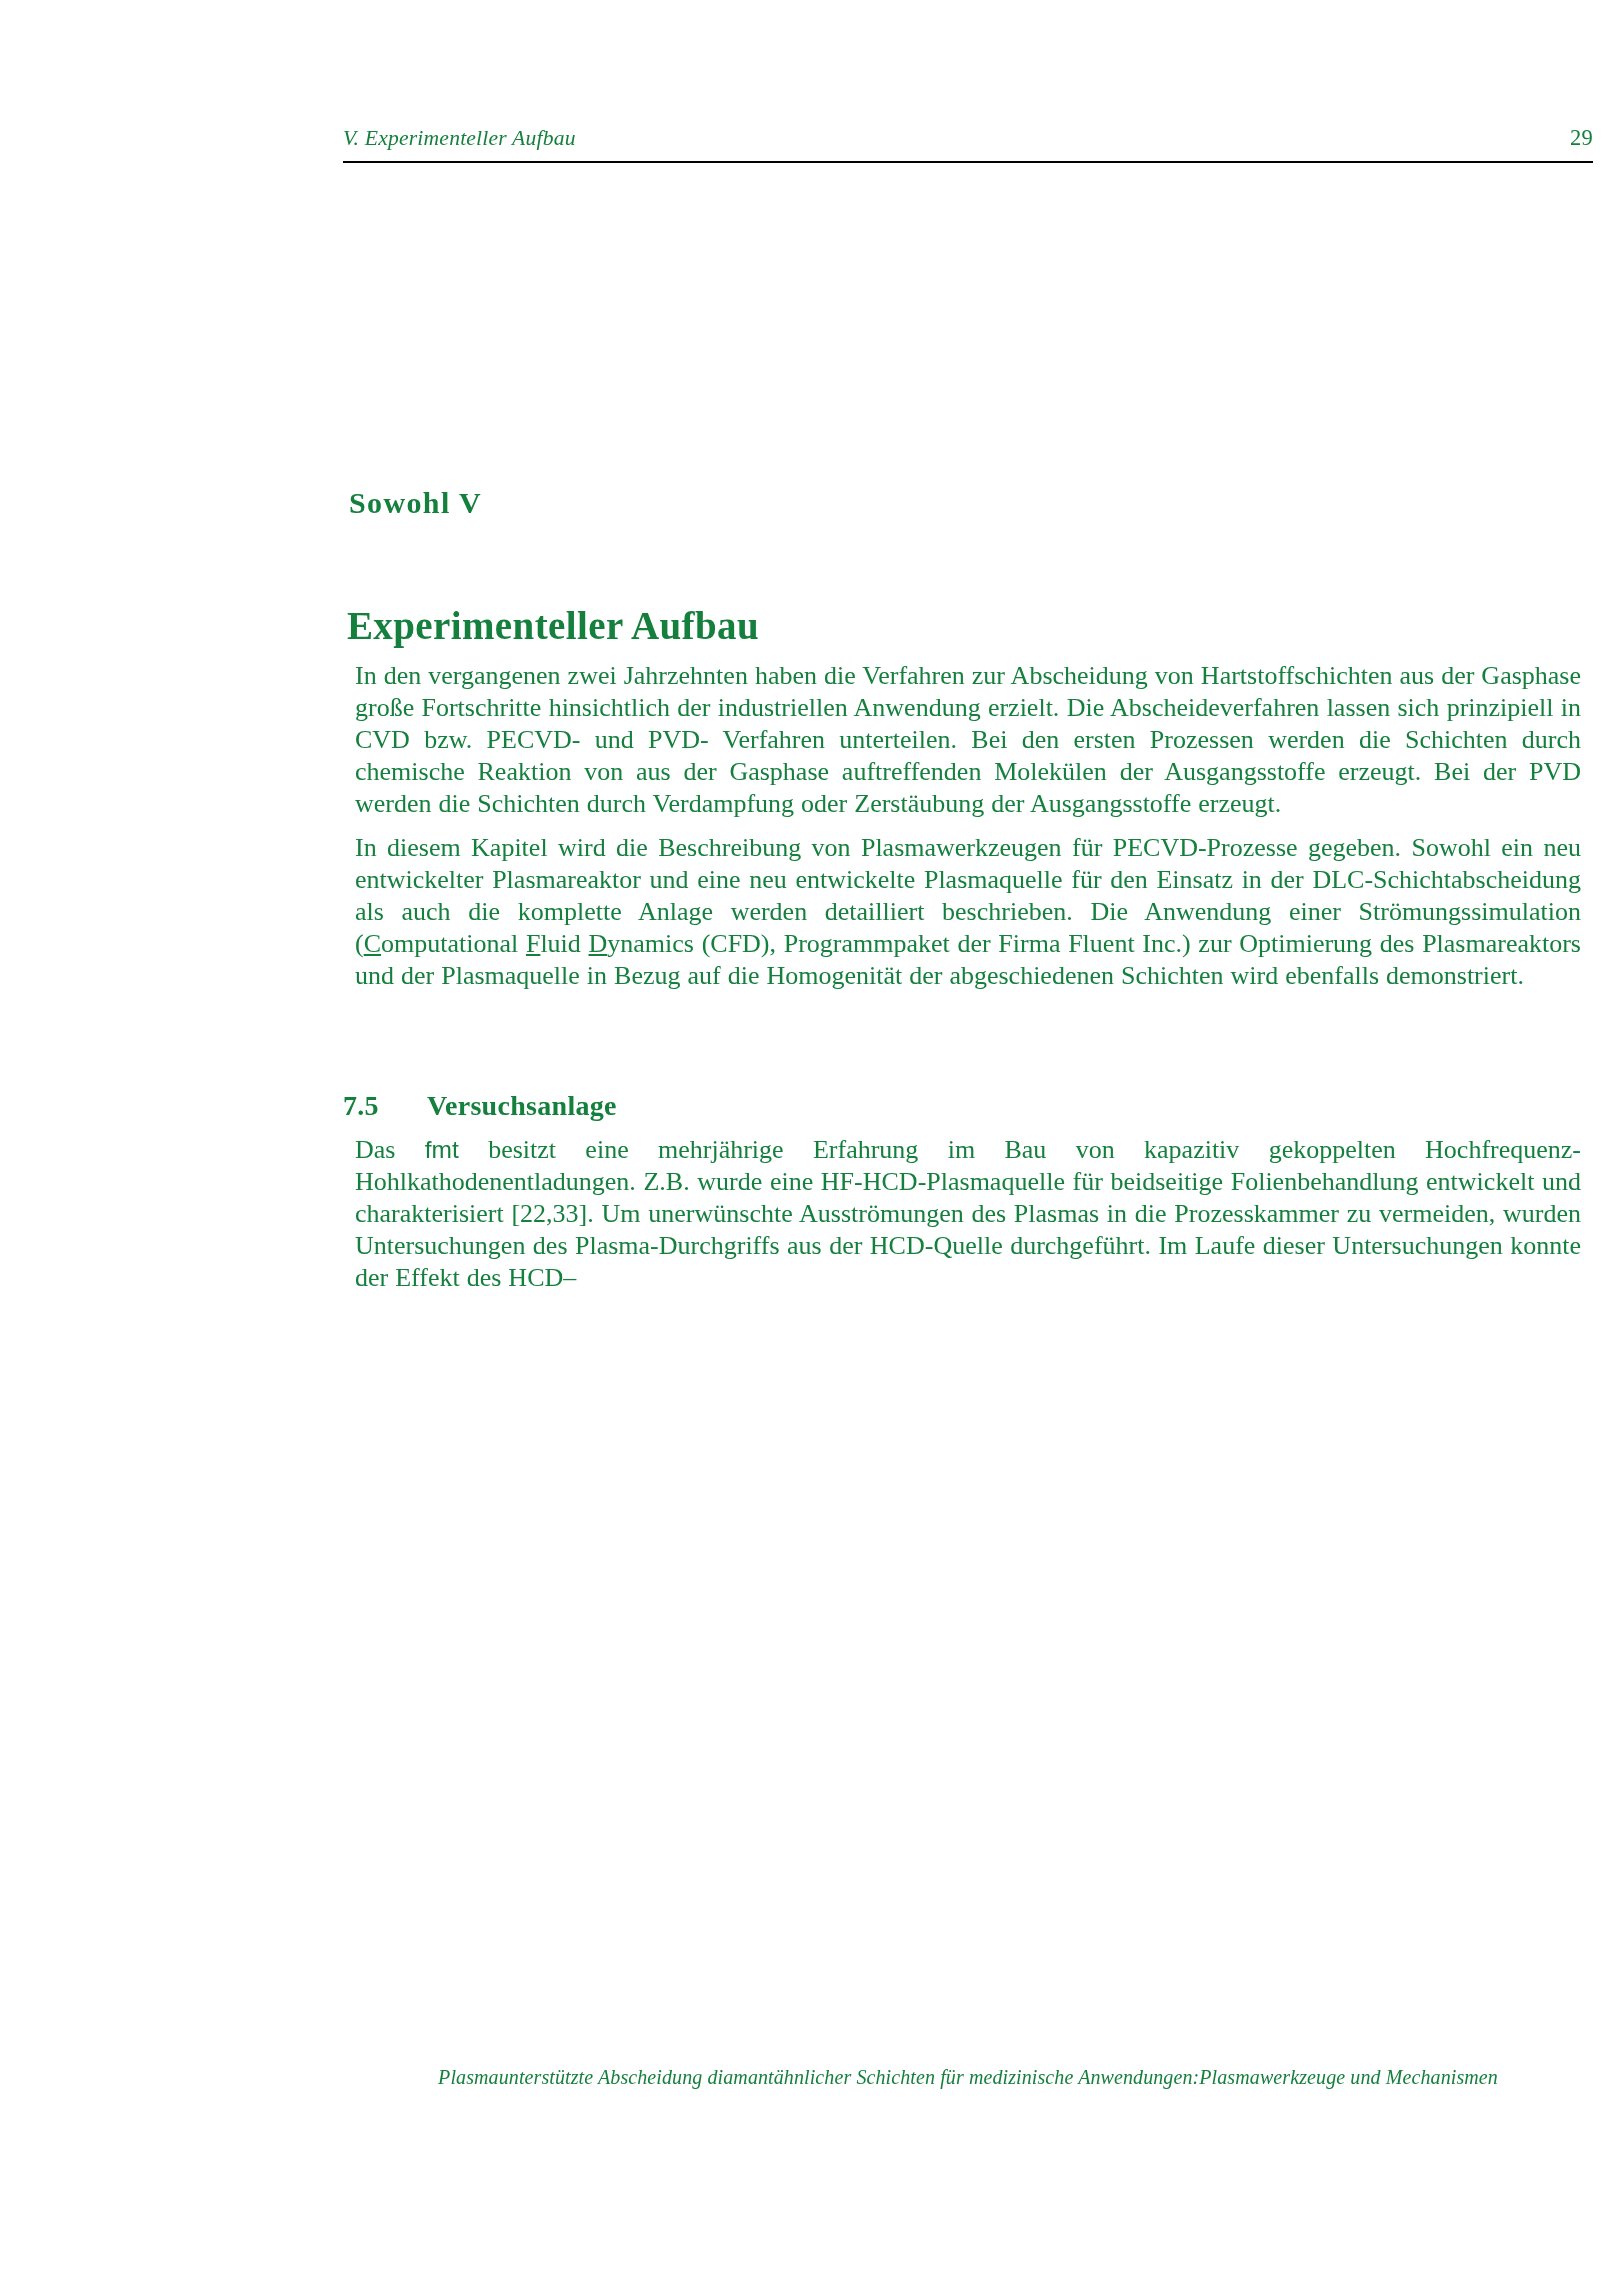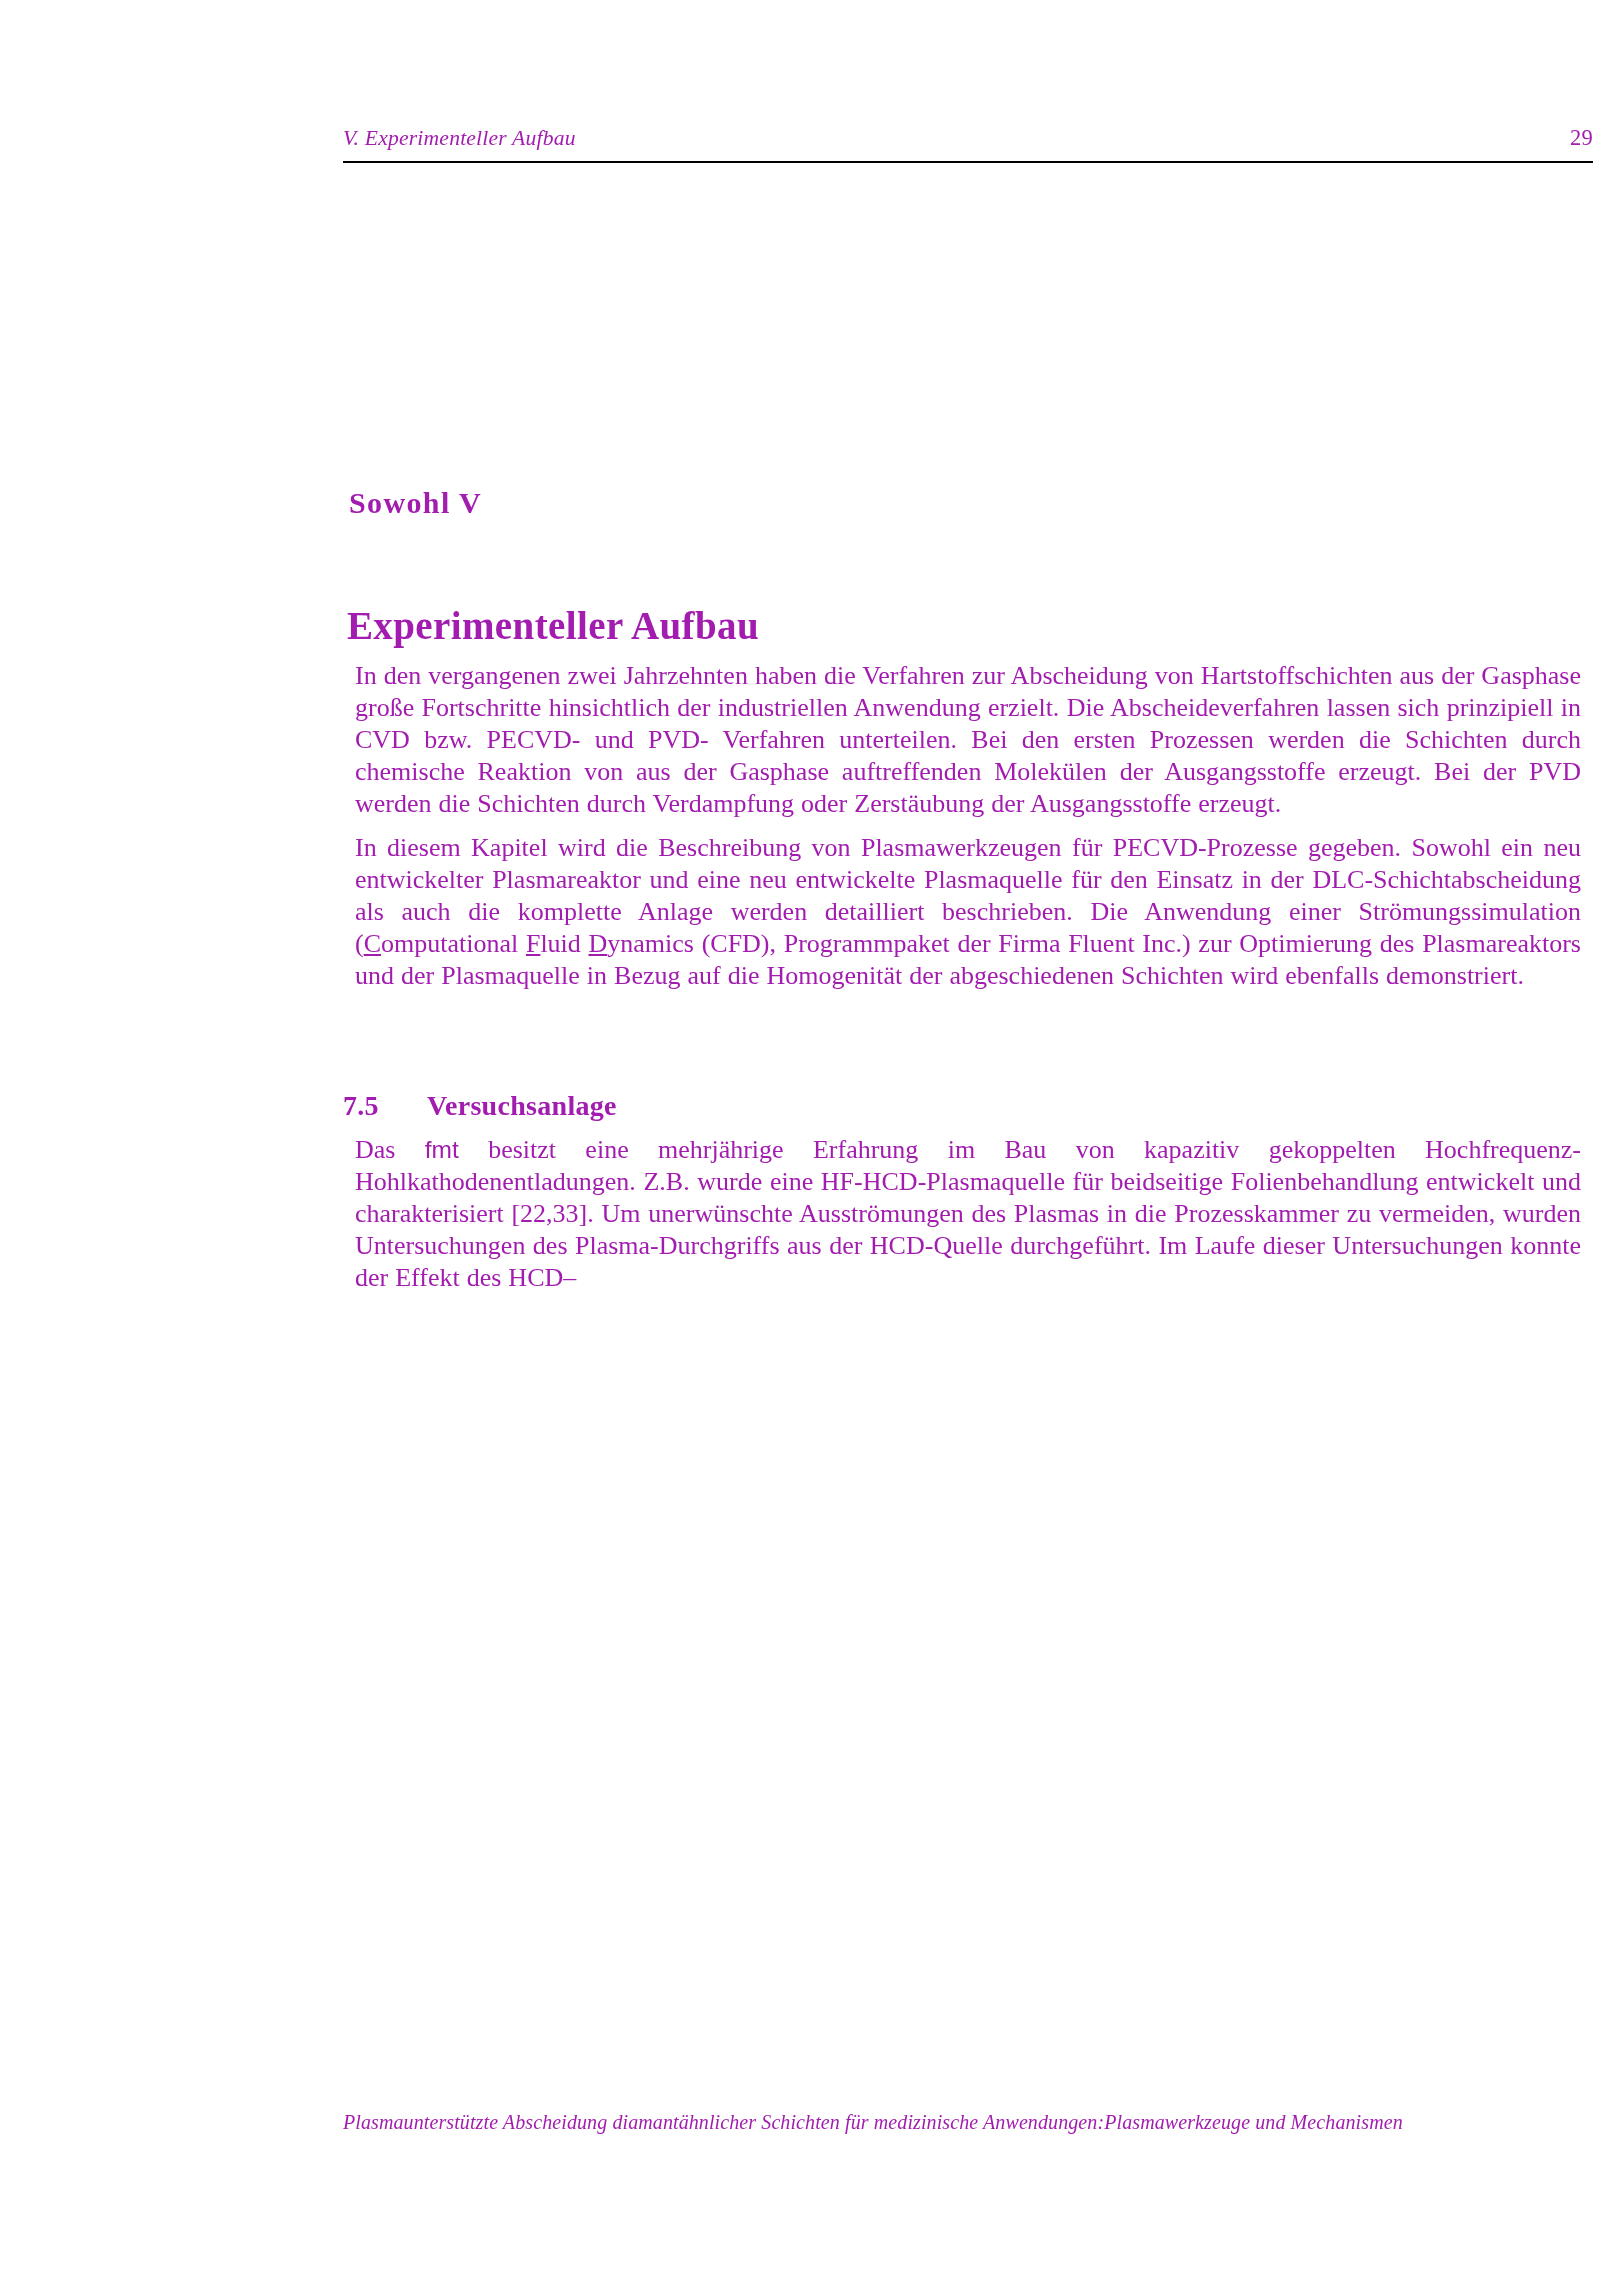--- a/index.html
+++ b/index.html
@@ -7,21 +7,21 @@
     padding: 0;
     background: #ffffff;
   }
   .page {
     position: relative;
     width: 1352px;
     height: 2293px;
     background: #ffffff;
     margin: 0 auto;
     font-family: "Liberation Serif", serif;
-    color: #a21caf;
+    color: #15803d;
     box-sizing: border-box;
   }
   .content {
     position: absolute;
     left: 209px;
     top: 125px;
     width: 1250px;
   }
   
   .header-row {
@@ -83,25 +83,24 @@
     font-family: "Liberation Sans", sans-serif;
     font-size: 24.5px;
   }
   u { text-decoration: underline; }
   
   .footer {
     position: absolute;
     left: 209px;
     top: 2066px;
     width: 1250px;
-    text-align: left;
+    text-align: center;
     font-style: italic;
     font-size: 20px;
     letter-spacing: 0.1px;
-    margin-top: 45px;
   }
 </style>
 </head>
 <body>
 
 <div class="page">
 
   <div class="content">
 
     <div class="header-row">

